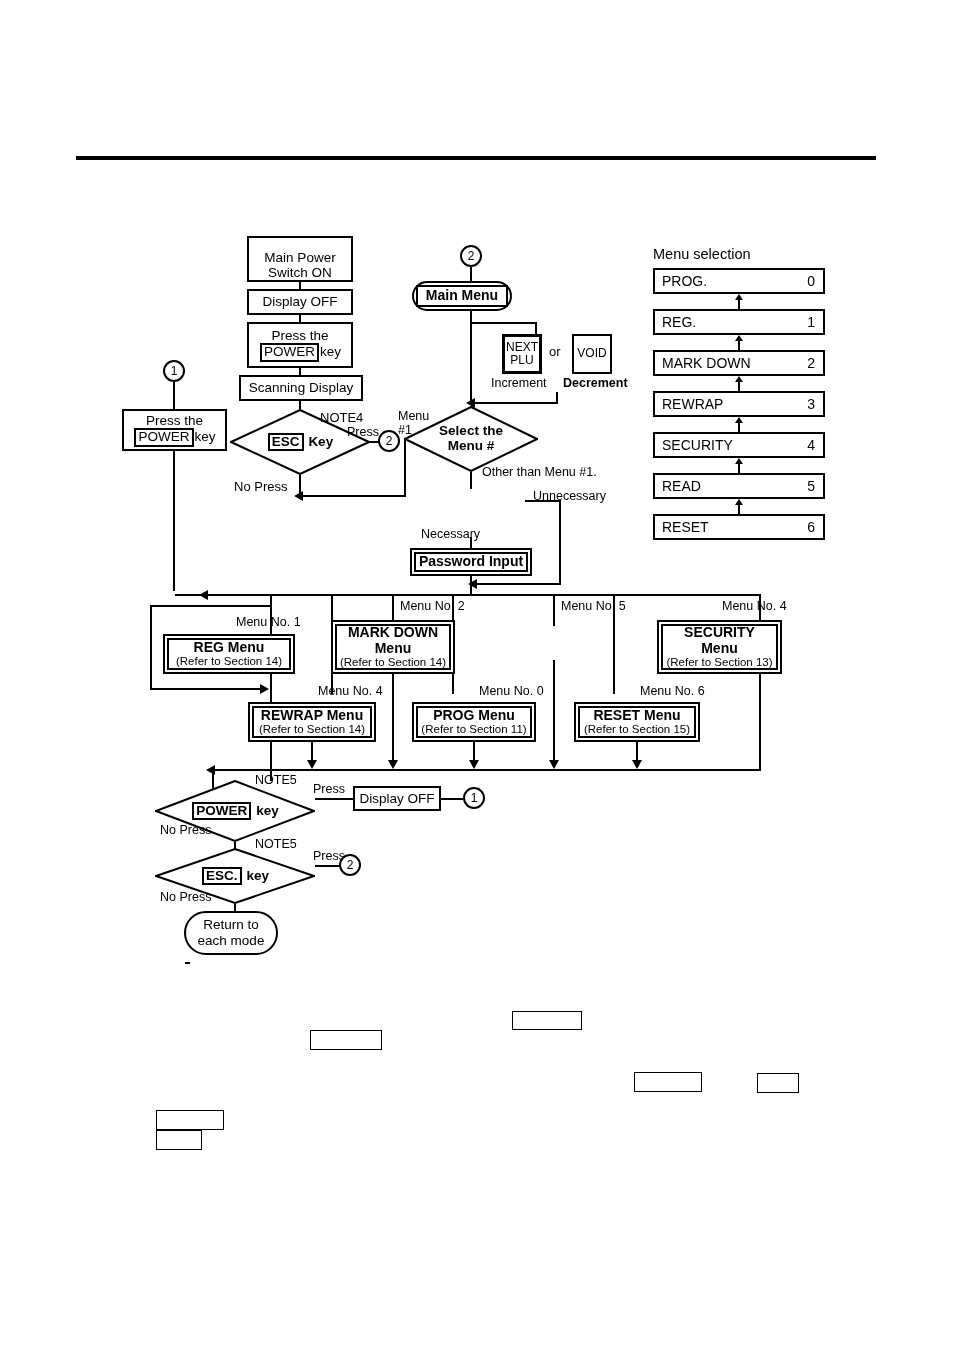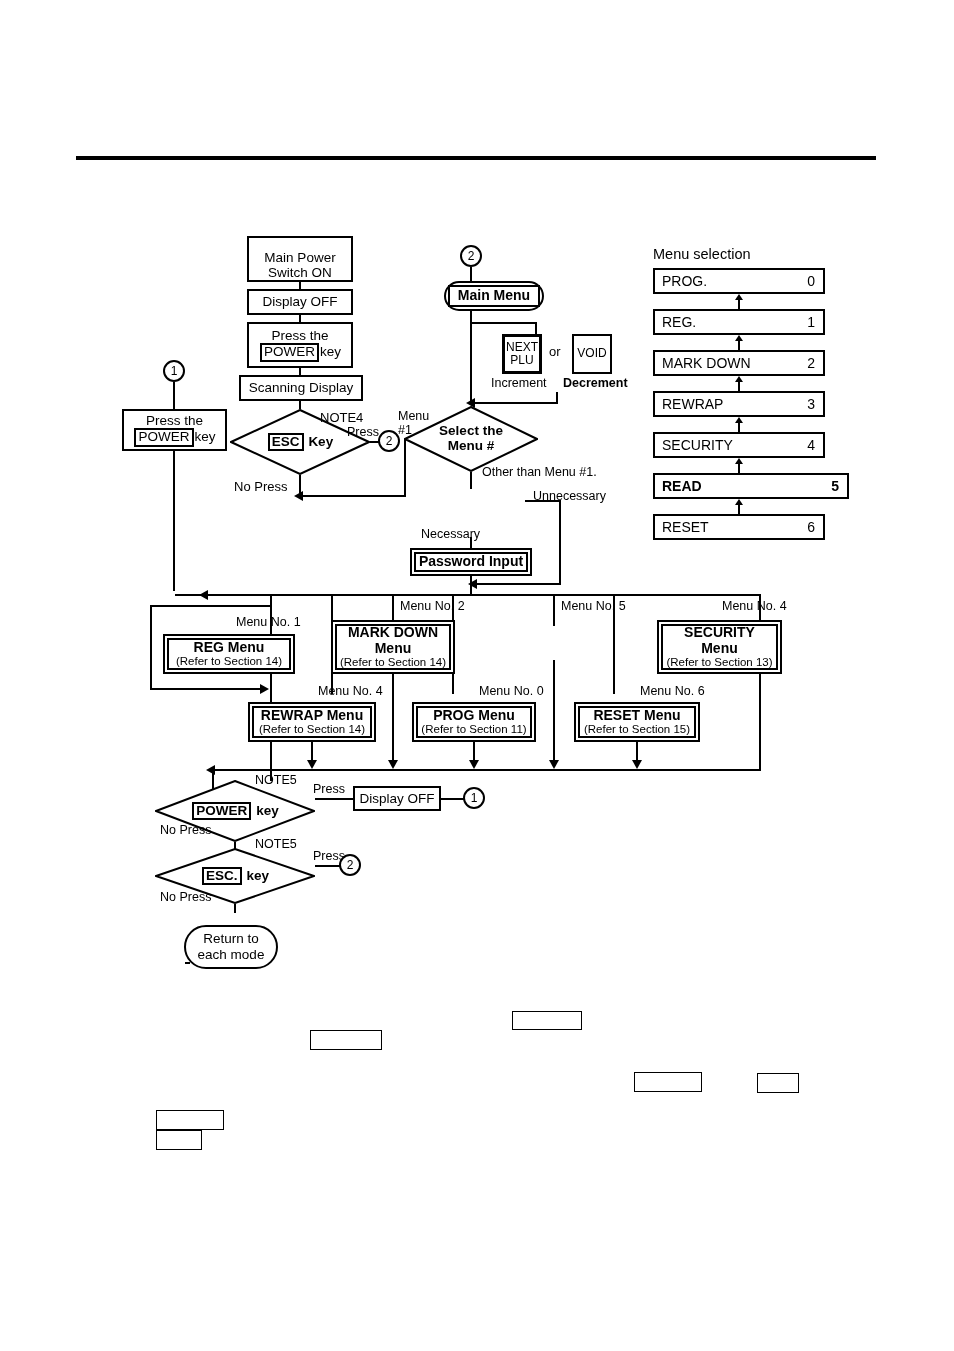--- a/index.html
+++ b/index.html
@@ -114,21 +114,20 @@
     box-sizing: border-box;
     border: 2px solid #000;
     border-radius: 26px;
     background: #fff;
     display: flex;
     align-items: center;
     justify-content: center;
     text-align: center;
     font-size: 13.5px;
     line-height: 1.15;
-    margin-top: 14px;
   }
   
   .ms-title {
     position: absolute;
     font-size: 14.5px;
   }
   .ms-row {
     position: absolute;
     box-sizing: border-box;
     border: 2px solid #000;
@@ -226,21 +225,21 @@
     <div class="inner">
       <span>Press the</span><br>
       <span class="keycap">POWER</span><span>key</span>
     </div>
   </div>
   <div class="vl" style="left:173px; top:451px; width:2px; height:140px;"></div>
 
   <div class="circ" style="left:460px; top:245px;">2</div>
   <div class="vl" style="left:470px; top:267px; width:2px; height:14px;"></div>
 
-  <div class="dbox" style="left:444px; top:281px; width:100px; height:30px;border-radius:15px;">
+  <div class="dbox" style="left:412px; top:281px; width:100px; height:30px;border-radius:15px;">
     <div class="db-in">
         <span class="t1">Main Menu</span>
       </div>
   </div>
 
   <div class="vl" style="left:470px; top:311px; width:2px; height:92px;"></div>
 
   <div class="hl" style="left:470px; top:322px; width:67px; height:2px;"></div>
   <div class="vl" style="left:535px; top:322px; width:2px; height:23px;"></div>
   <div class="arr down" style="left:531px; top:343px;"></div>
@@ -495,21 +494,21 @@
     <span class="ms-num">4</span>
   </div>
   <div class="dbl-arrow" style="left:732px; top:458px;">
     <svg width="14" height="28" viewBox="0 0 14 28">
       <line x1="7" y1="3" x2="7" y2="25" stroke="#000" stroke-width="2"></line>
       <polygon points="7,0 11,6 3,6" fill="#000"></polygon>
       <polygon points="7,28 11,22 3,22" fill="#000"></polygon>
     </svg>
   </div>
 
-  <div class="ms-row" style="left:653px; top:473px; width:196px; height:26px;font-weight:bold;">
+  <div class="ms-row" style="left:653px; top:473px; width:172px; height:26px;">
     <span class="ms-name">READ</span>
     <span class="ms-num">5</span>
   </div>
   <div class="dbl-arrow" style="left:732px; top:499px;">
     <svg width="14" height="28" viewBox="0 0 14 28">
       <line x1="7" y1="3" x2="7" y2="25" stroke="#000" stroke-width="2"></line>
       <polygon points="7,0 11,6 3,6" fill="#000"></polygon>
       <polygon points="7,28 11,22 3,22" fill="#000"></polygon>
     </svg>
   </div>

